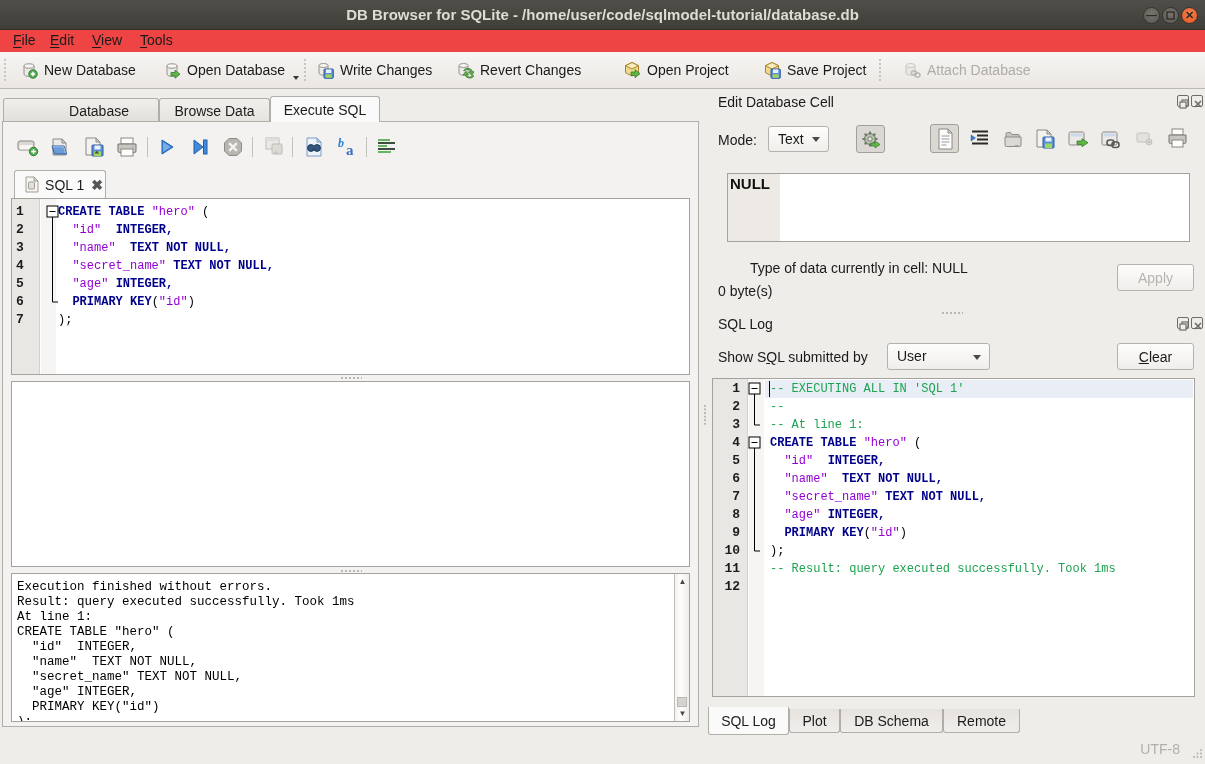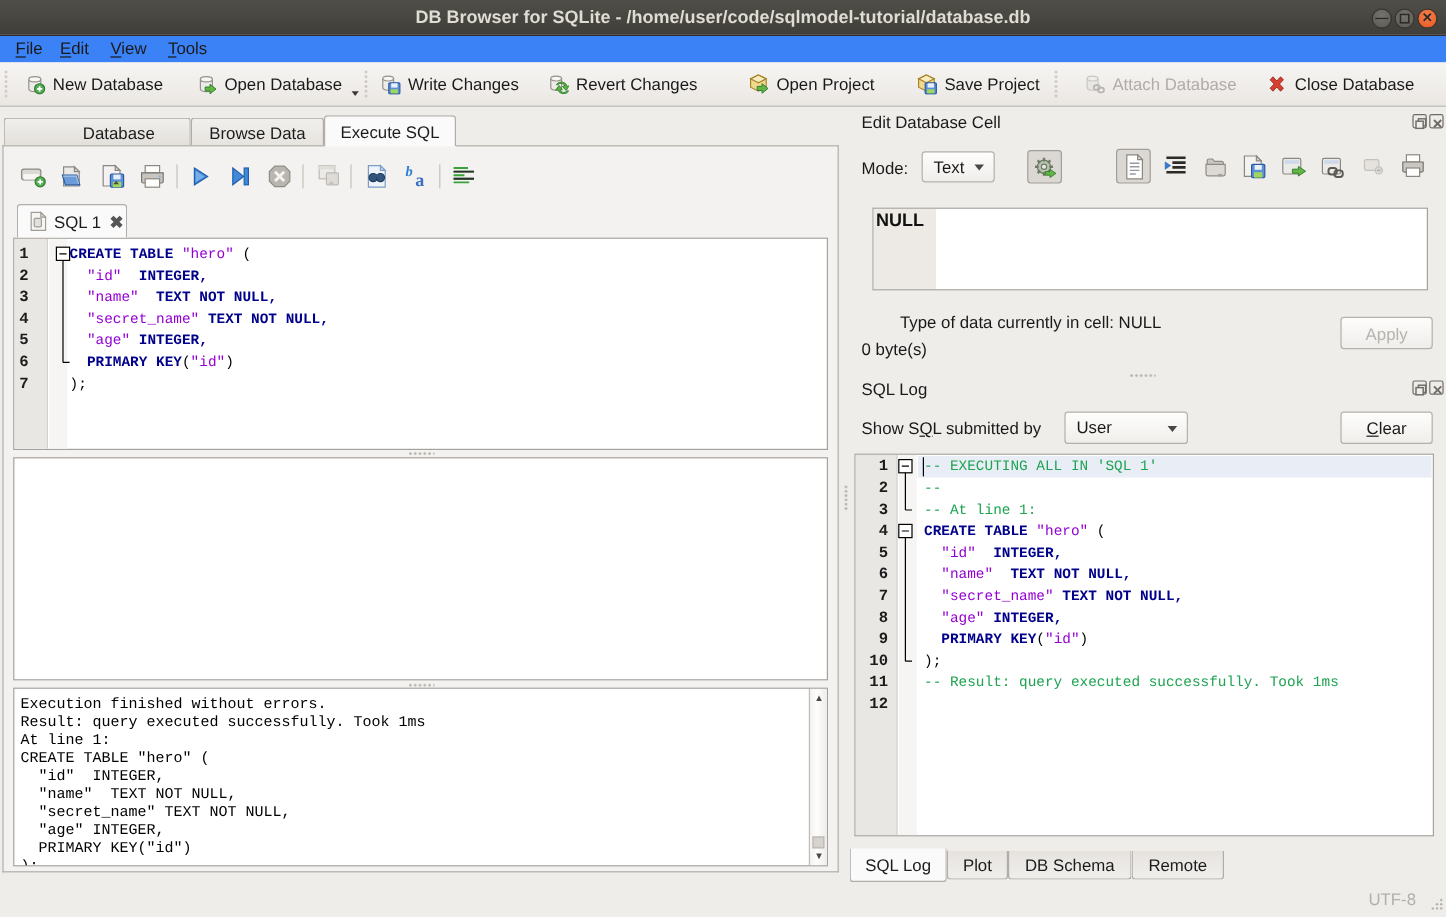--- a/index.html
+++ b/index.html
@@ -13,21 +13,21 @@
 #title { width:100%; text-align:center; line-height:29px; color:#dfdcd4;
   font-size:15px; font-weight:bold; }
 .winbtn { top:7px; width:17px; height:17px; border-radius:50%; border:1px solid #35342f; }
 #btn-min { left:1143px; background:radial-gradient(circle at 50% 35%,#75736c,#5b5953); }
 #btn-max { left:1162px; background:radial-gradient(circle at 50% 35%,#75736c,#5b5953); }
 #btn-close { left:1181px; background:radial-gradient(circle at 50% 35%,#f4814d,#e95420); }
 .winbtn span { position:absolute; left:0; top:0; width:100%; height:100%;
   display:flex; align-items:center; justify-content:center; color:#2c2b27;
   font-size:11px; font-weight:bold; line-height:1; }
 
-#menubar { left:0; top:30px; width:1205px; height:22px; background:#3b82f6;
+#menubar { left:0; top:30px; width:1205px; height:22px; background:#ef4444;
   font-size:14px; color:#1a1a1a; }
 .menuitem { position:absolute; top:2px; }
 .menuitem u { text-decoration-thickness:1px; text-underline-offset:2px; }
 
 #toolbar { left:0; top:52px; width:1205px; height:37px;
   background:linear-gradient(#f7f5f3,#eae7e3);
   border-bottom:1px solid #bcb8b4; }
 .tbitem { position:absolute; top:0; height:36px; display:flex; align-items:center;
   font-size:14px; color:#1a1a1a; }
 .tbitem.disabled { color:#b0aca7; }
@@ -177,23 +177,20 @@
         <rect x="10" y="8.4" width="5.3" height="3.6" fill="#e8f0fb"></rect>
         <rect x="9.6" y="13.4" width="6.1" height="3.4" fill="#9fd65e"></rect>
       </svg>Save Project</div>
   <div class="tbsep" style="left:878px;"></div>
   <div class="tbitem disabled" style="left:903px;"><svg class="ticon" viewBox="0 0 18 18" opacity="0.55">
         <path d="M3 4.5 v7.5 c0 1.3 2 2.2 4.5 2.2 s4.5 -0.9 4.5 -2.2 v-7.5" fill="#e4e2df" stroke="#aaa79f"></path>
         <ellipse cx="7.5" cy="4.5" rx="4.5" ry="2" fill="#efedea" stroke="#aaa79f"></ellipse>
         <rect x="8.5" y="10" width="5" height="4" rx="2" fill="none" stroke="#8d8a84" stroke-width="1.4"></rect>
         <rect x="12" y="12" width="5" height="4" rx="2" fill="none" stroke="#8d8a84" stroke-width="1.4"></rect>
       </svg>Attach Database</div>
-  <div class="tbitem" style="left:1055px;"><svg class="ticon" viewBox="0 0 18 18">
-        <path d="M3.5 5.5 L5.8 3 9 6.5 12.2 3 14.5 5.5 11.2 9 14.5 12.5 12.2 15 9 11.5 5.8 15 3.5 12.5 6.8 9 z" fill="#d93f2e" stroke="#8e1f14" stroke-width="0.7"></path>
-      </svg>Close Database</div>
 </div>
 
 <div class="mtab" style="left:3px; top:98px; width:156px; height:24px; line-height:24px;padding-left:36px;">Database Structure</div>
 <div class="mtab" style="left:159px; top:98px; width:111px; height:33px; line-height:24px;">Browse Data</div>
 <div class="mtab active" style="left:270px; top:96px; width:110px; height:26px; line-height:26px;">Execute SQL</div>
 
 <div id="paneframe" class="abs"></div>
 <div class="abs" style="left:2px; top:121px; width:269px; height:1px; background:#b1ada9;"></div>
 <div class="abs" style="left:380px; top:121px; width:319px; height:1px; background:#b1ada9;"></div>
 

